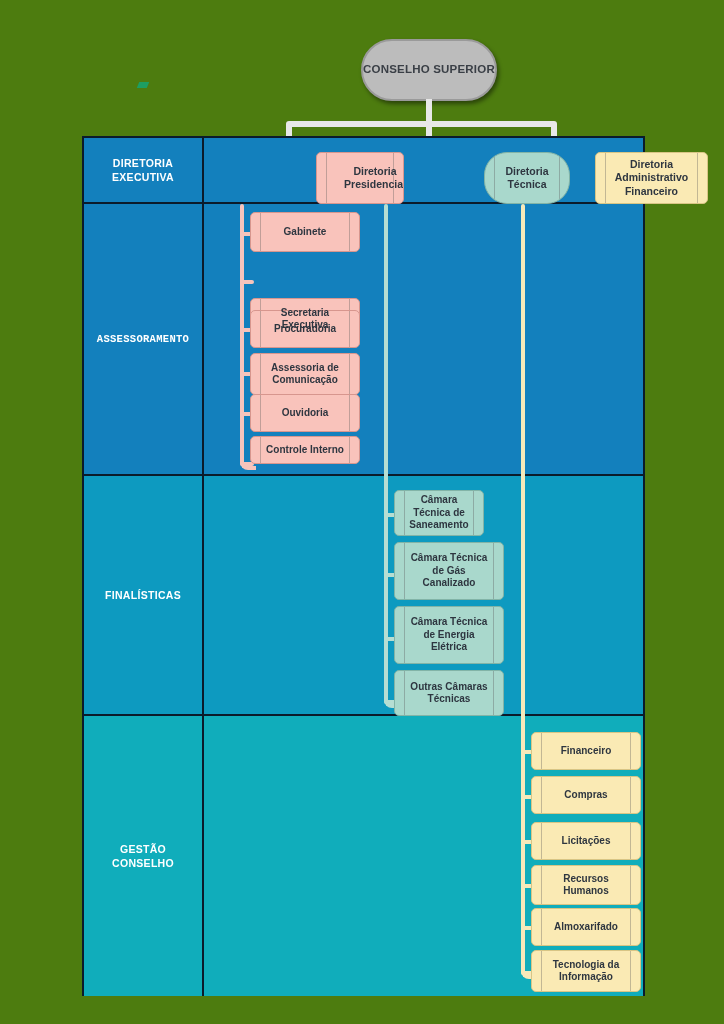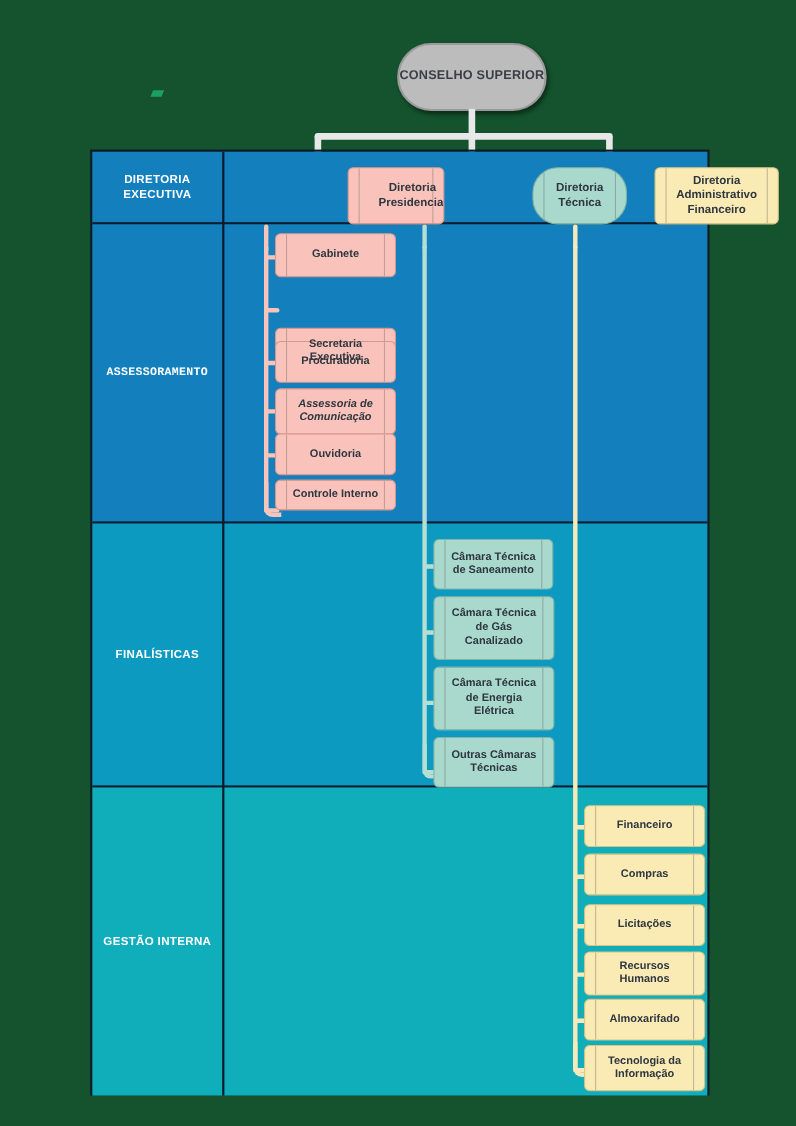--- a/index.html
+++ b/index.html
@@ -11,21 +11,21 @@
     overflow: hidden;
   }
   body {
     font-family: "Liberation Sans", sans-serif;
   }
 
   #chart-root {
     position: relative;
     width: 724px;
     height: 1024px;
-    background: #14532d;
+    background: #4d7c0f;
   }
 
   
   .top-node {
     position: absolute;
     left: 361px;
     top: 39px;
     width: 136px;
     height: 62px;
     background: #bcbcbc;
@@ -245,21 +245,21 @@
 
     <div class="band b-assess">
       <div class="band-label" style="top:0;height:270px;font-family:Liberation Mono, monospace;">ASSESSORAMENTO</div>
     </div>
 
     <div class="band b-final">
       <div class="band-label" style="top:0;height:238px;">FINALÍSTICAS</div>
     </div>
 
     <div class="band b-gestao">
-      <div class="band-label" style="top:0;height:280px;">GESTÃO INTERNA</div>
+      <div class="band-label" style="top:0;height:280px;">GESTÃO CONSELHO</div>
     </div>
 
     <div class="col-divider"></div>
 
     <div class="trunk pink" style="left:156px; top:66px; height:25px;"></div>
     <div class="trunk pink" style="left:156px; top:85px; height:243px;"></div>
     <div class="corner-tl pink" style="left:156px; top:300px; width:12px; height:28px;"></div>
 
     <div class="trunk green" style="left:300px; top:66px; height:23px;"></div>
     <div class="trunk green" style="left:300px; top:85px; height:481px;"></div>
@@ -288,36 +288,36 @@
     <div class="node pink child" style="left:166px; top:122px; width:110px; height:42px;margin-top:38px;">
       <span class="node-label">Secretaria Executiva</span>
     </div>
 
     <div class="stub pink" style="left:158px; top:190px; width:12px;"></div>
     <div class="node pink child" style="left:166px; top:172px; width:110px; height:38px;">
       <span class="node-label">Procuradoria</span>
     </div>
 
     <div class="stub pink" style="left:158px; top:234px; width:12px;"></div>
-    <div class="node pink child" style="left:166px; top:215px; width:110px; height:42px;font-style:italic;">
+    <div class="node pink child" style="left:166px; top:215px; width:110px; height:42px;">
       <span class="node-label">Assessoria de Comunicação</span>
     </div>
 
     <div class="stub pink" style="left:158px; top:274px; width:12px;"></div>
     <div class="node pink child" style="left:166px; top:256px; width:110px; height:38px;">
       <span class="node-label">Ouvidoria</span>
     </div>
 
     <div class="stub pink" style="left:158px; top:324px; width:12px;"></div>
     <div class="node pink child" style="left:166px; top:298px; width:110px; height:28px;">
       <span class="node-label">Controle Interno</span>
     </div>
 
     <div class="stub green" style="left:302px; top:375px; width:12px;"></div>
-    <div class="node green child" style="left:310px; top:352px; width:109px; height:46px;">
+    <div class="node green child" style="left:310px; top:352px; width:90px; height:46px;">
       <span class="node-label">Câmara Técnica de Saneamento</span>
     </div>
 
     <div class="stub green" style="left:302px; top:435px; width:12px;"></div>
     <div class="node green child" style="left:310px; top:404px; width:110px; height:58px;">
       <span class="node-label">Câmara Técnica de Gás Canalizado</span>
     </div>
 
     <div class="stub green" style="left:302px; top:499px; width:12px;"></div>
     <div class="node green child" style="left:310px; top:468px; width:110px; height:58px;">

